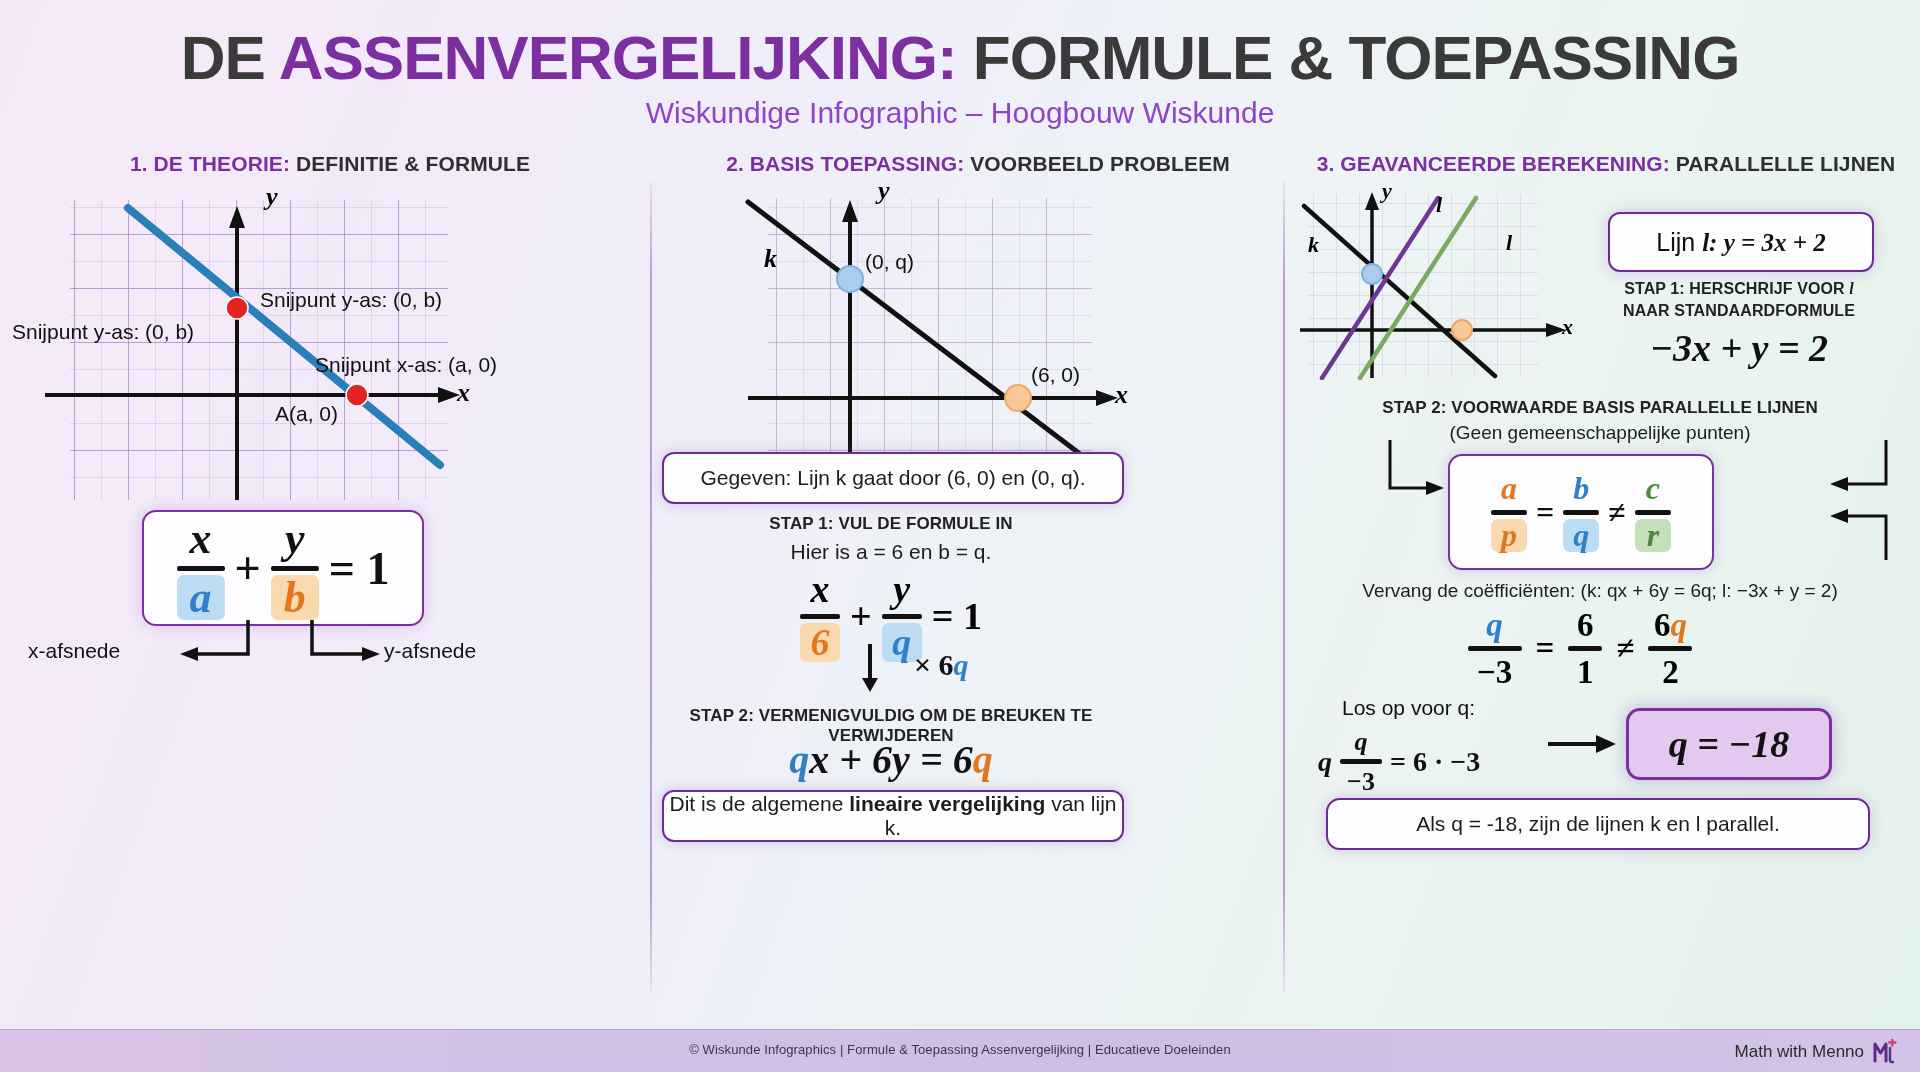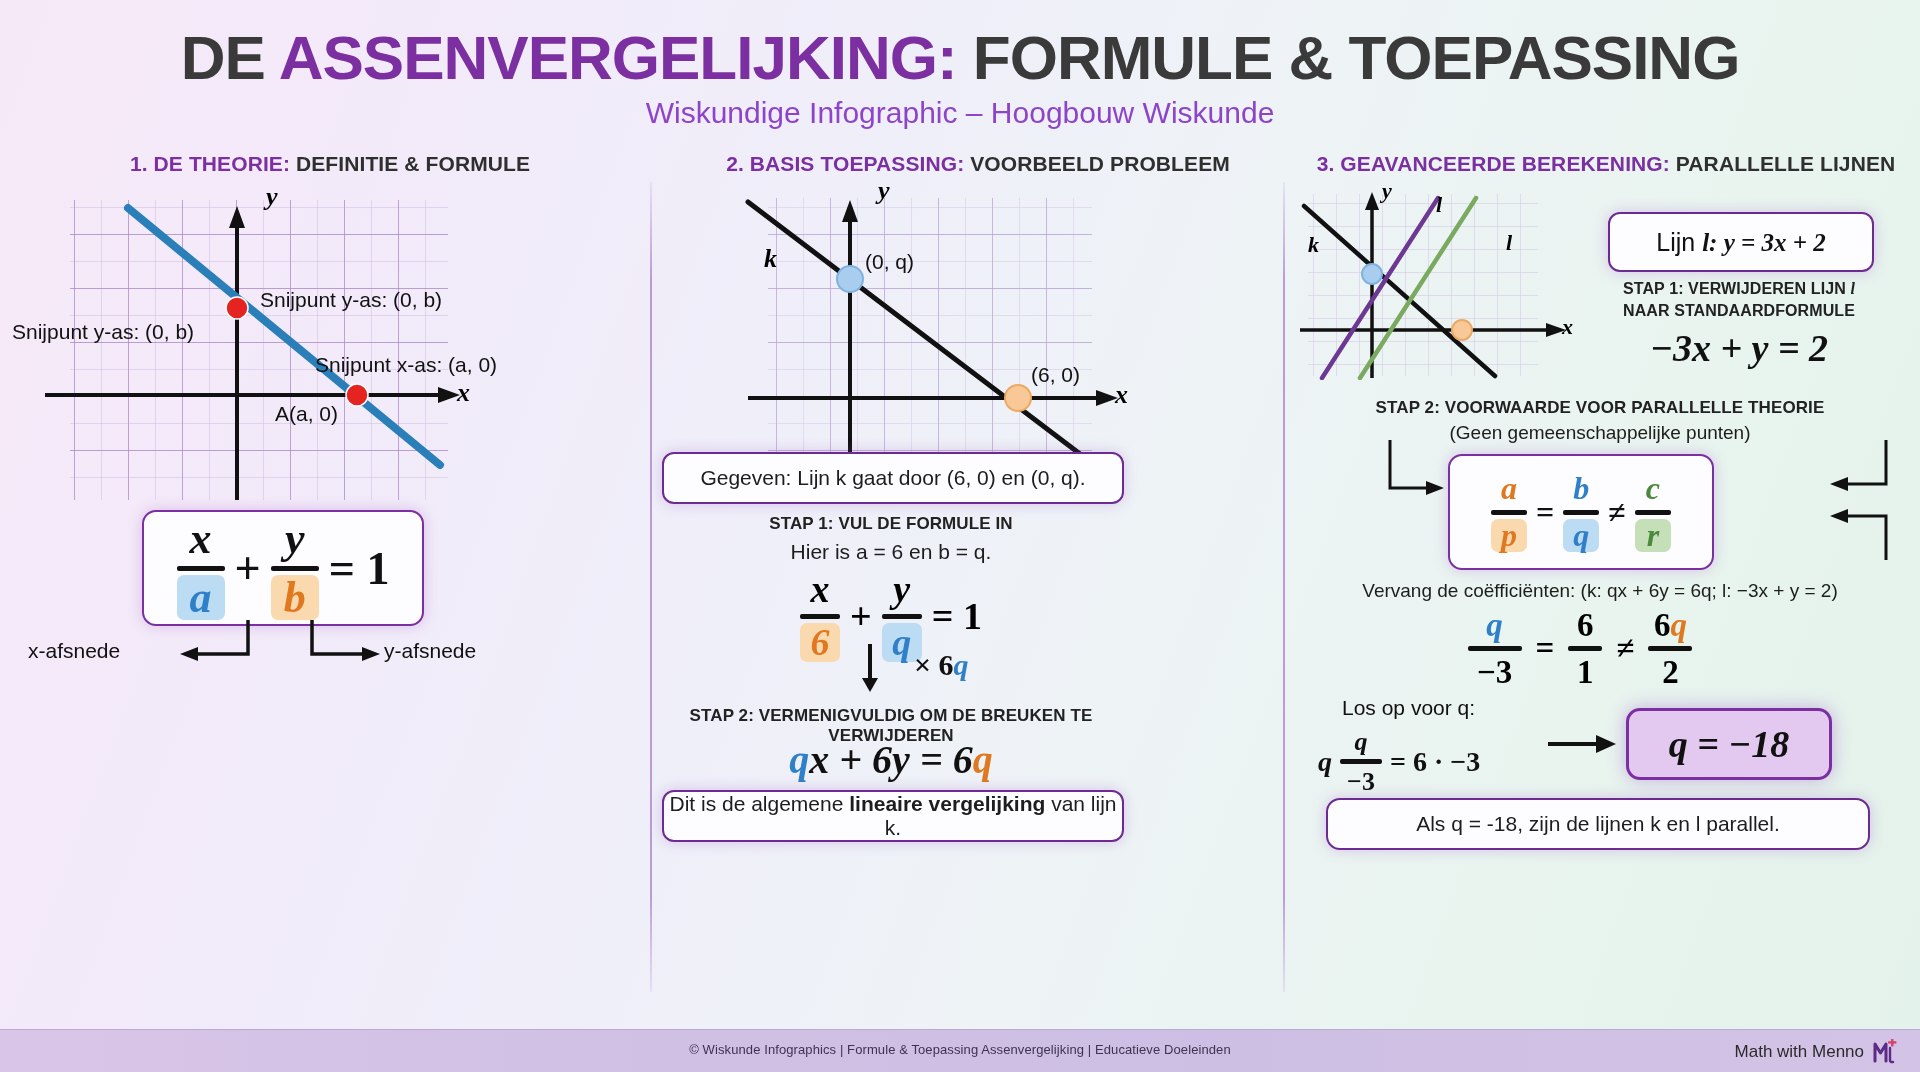--- a/index.html
+++ b/index.html
@@ -264,27 +264,27 @@
     <div class="serif" style="position:absolute;left:216px;top:50px;font-size:22px;font-style:italic;font-weight:bold;">l</div>
   </div>
 
   <div class="card plain" style="position:absolute;left:308px;top:60px;width:262px;height:56px;display:flex;align-items:center;justify-content:center;">
     <div style="font-size:25px;color:#111;">
       <span>Lijn </span><span class="serif" style="font-style:italic;font-weight:bold;">l</span><span class="serif" style="font-weight:bold;font-style:italic;">: y = 3x + 2</span>
     </div>
   </div>
 
   <div class="step-head" style="position:absolute;left:310px;top:128px;width:258px;text-align:center;font-size:16px;">
-    <span>STAP 1: VERWIJDEREN LIJN </span><span class="serif" style="font-style:italic;">l</span>
+    <span>STAP 1: HERSCHRIJF VOOR </span><span class="serif" style="font-style:italic;">l</span>
   </div>
   <div class="step-head" style="position:absolute;left:310px;top:150px;width:258px;text-align:center;font-size:16px;">NAAR STANDAARDFORMULE</div>
 
   <div class="serif" style="position:absolute;left:306px;top:174px;width:266px;text-align:center;font-size:38px;font-weight:bold;font-style:italic;color:#111;">−3x + y = 2</div>
 
-  <div class="step-head" style="position:absolute;left:0;top:246px;width:600px;">STAP 2: VOORWAARDE VOOR PARALLELLE THEORIE</div>
+  <div class="step-head" style="position:absolute;left:0;top:246px;width:600px;">STAP 2: VOORWAARDE BASIS PARALLELLE LIJNEN</div>
   <div style="position:absolute;left:0;top:270px;width:600px;text-align:center;font-size:19px;color:#1d1d1d;">(Geen gemeenschappelijke punten)</div>
 
   <svg style="position:absolute;left:78px;top:288px;" width="520" height="140">
     <path d="M12 0 L12 48 L48 48" fill="none" stroke="#111" stroke-width="3"></path>
     <polygon points="48,41 66,48 48,55" fill="#111"></polygon>
     <path d="M508 0 L508 44 L470 44" fill="none" stroke="#111" stroke-width="3"></path>
     <polygon points="470,37 452,44 470,51" fill="#111"></polygon>
     <path d="M508 120 L508 76 L470 76" fill="none" stroke="#111" stroke-width="3"></path>
     <polygon points="470,69 452,76 470,83" fill="#111"></polygon>
   </svg>

